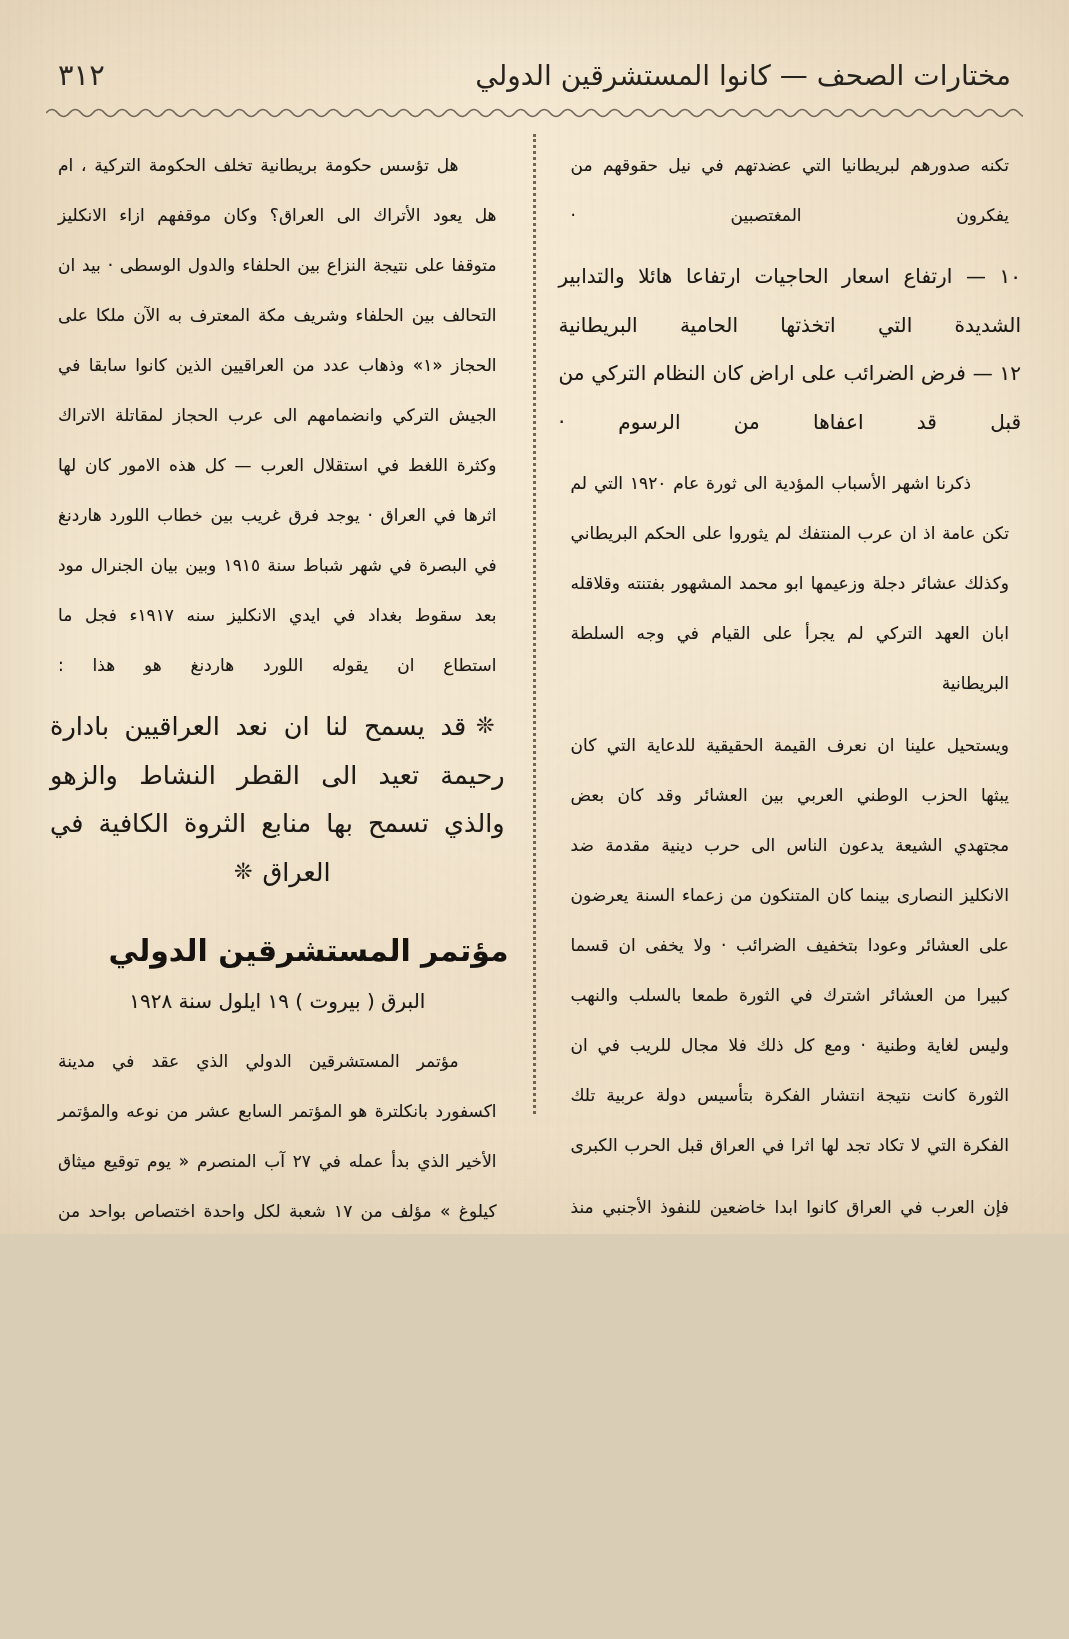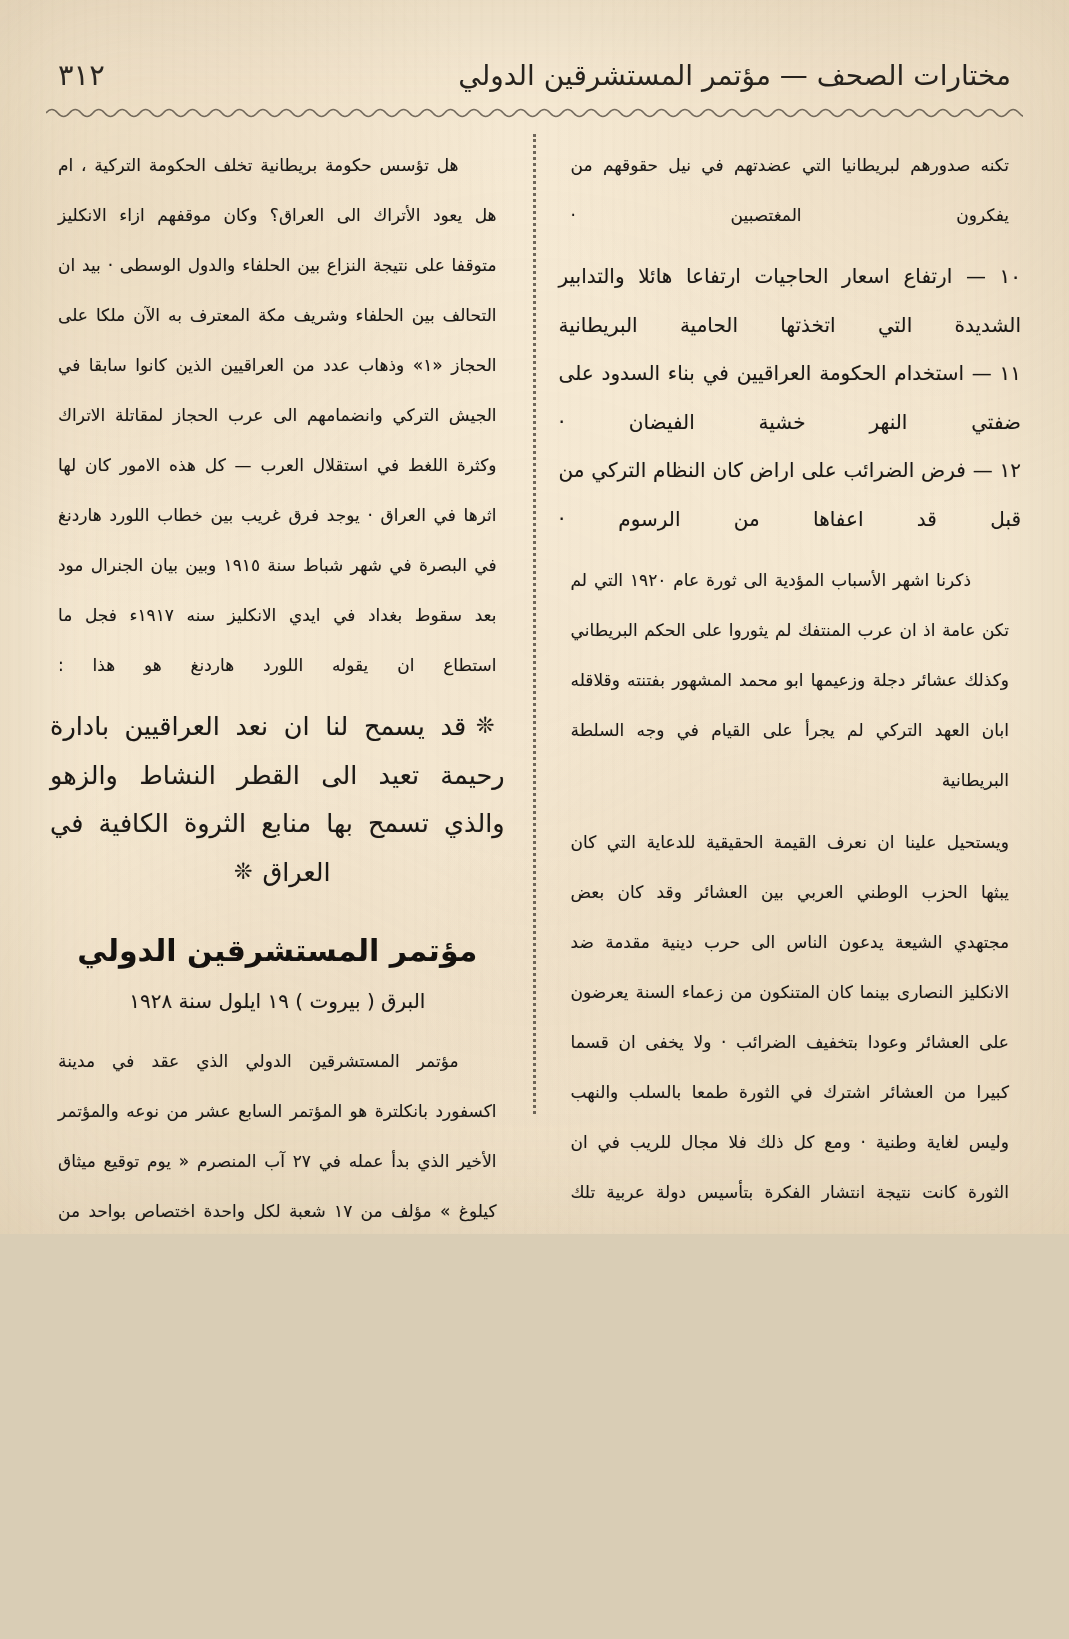--- a/index.html
+++ b/index.html
@@ -171,21 +171,20 @@
     transform: translateY(-2px);
     color: #211d18;
     padding: 0 10px;
   }
 
   
   .section-head {
     margin: 34px 0 6px 0;
     font-size: 30px;
     line-height: 42px;
-    text-align: center;
     color: #15120f;
     letter-spacing: 0.5px;
   }
   .dateline {
     margin: 0 0 6px 0;
     font-size: 20px;
     line-height: 46px;
     text-align: center;
     color: #1b1815;
   }
@@ -195,21 +194,21 @@
     text-shadow: 0 0 0.7px rgba(40,32,22,0.32);
   }
 </style>
 </head>
 <body>
 
 <div class="page">
 
   <div class="runhead">
     <span class="runhead-page">٣١٢</span>
-    <span class="runhead-title">مختارات الصحف — مؤتمر المستشرقين الدولي</span>
+    <span class="runhead-title">مختارات الصحف — كانوا المستشرقين الدولي</span>
   </div>
 
   <div class="wavy-rule">
     <svg viewBox="0 0 1000 18" preserveAspectRatio="none" aria-hidden="true">
       <path d="M0 9 q 6 -7 12 0 t 12 0 t 12 0 t 12 0 t 12 0 t 12 0 t 12 0 t 12 0 t 12 0 t 12 0
                t 12 0 t 12 0 t 12 0 t 12 0 t 12 0 t 12 0 t 12 0 t 12 0 t 12 0 t 12 0
                t 12 0 t 12 0 t 12 0 t 12 0 t 12 0 t 12 0 t 12 0 t 12 0 t 12 0 t 12 0
                t 12 0 t 12 0 t 12 0 t 12 0 t 12 0 t 12 0 t 12 0 t 12 0 t 12 0 t 12 0
                t 12 0 t 12 0 t 12 0 t 12 0 t 12 0 t 12 0 t 12 0 t 12 0 t 12 0 t 12 0
                t 12 0 t 12 0 t 12 0 t 12 0 t 12 0 t 12 0 t 12 0 t 12 0 t 12 0 t 12 0
@@ -225,24 +224,20 @@
 
     <div class="col col-right">
 
       <p class="para">تكنه صدورهم لبريطانيا التي عضدتهم في نيل حقوقهم من يفكرون المغتصبين ·</p>
 
       <p class="item">
         <span>١٠</span>
         <span>— ارتفاع اسعار الحاجيات ارتفاعا هائلا والتدابير الشديدة التي اتخذتها الحامية البريطانية</span>
       </p>
 
-      <p class="item">
-        <span>١١</span>
-        <span>— استخدام الحكومة العراقيين في بناء السدود على ضفتي النهر خشية الفيضان ·</span>
-      </p>
 
       <p class="item">
         <span>١٢</span>
         <span>— فرض الضرائب على اراض كان النظام التركي من قبل قد اعفاها من الرسوم ·</span>
       </p>
 
       <p class="para indent">ذكرنا اشهر الأسباب المؤدية الى ثورة عام ١٩٢٠ التي لم تكن عامة اذ ان عرب المنتفك لم يثوروا على الحكم البريطاني وكذلك عشائر دجلة وزعيمها ابو محمد المشهور بفتنته وقلاقله ابان العهد التركي لم يجرأ على القيام في وجه السلطة البريطانية</p>
 
       <p class="para">ويستحيل علينا ان نعرف القيمة الحقيقية للدعاية التي كان يبثها الحزب الوطني العربي بين العشائر وقد كان بعض مجتهدي الشيعة يدعون الناس الى حرب دينية مقدمة ضد الانكليز النصارى بينما كان المتنكون من زعماء السنة يعرضون على العشائر وعودا بتخفيف الضرائب · ولا يخفى ان قسما كبيرا من العشائر اشترك في الثورة طمعا بالسلب والنهب وليس لغاية وطنية · ومع كل ذلك فلا مجال للريب في ان الثورة كانت نتيجة انتشار الفكرة بتأسيس دولة عربية تلك الفكرة التي لا تكاد تجد لها اثرا في العراق قبل الحرب الكبرى</p>
 

